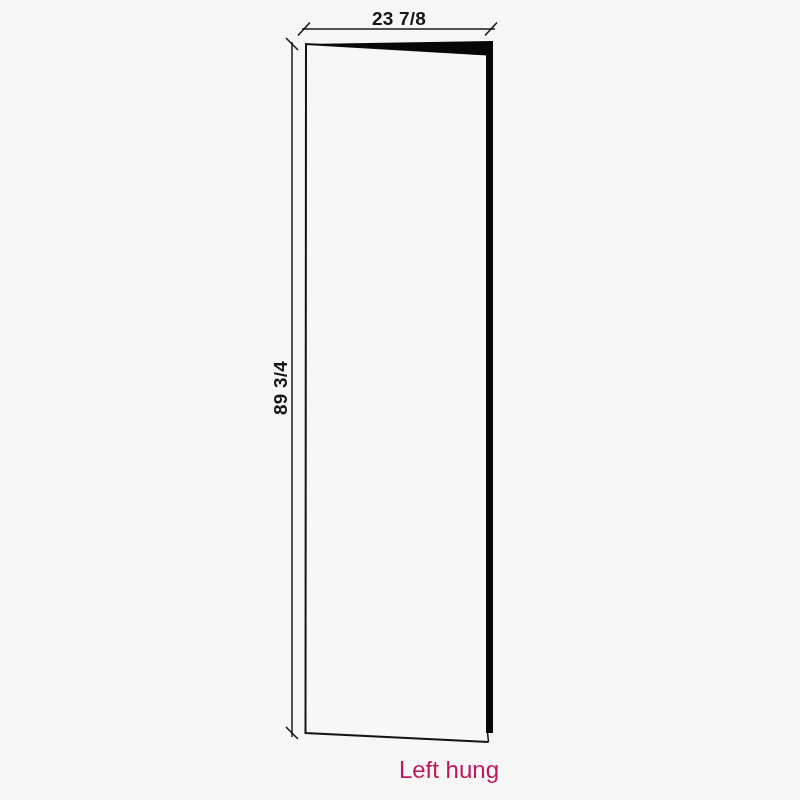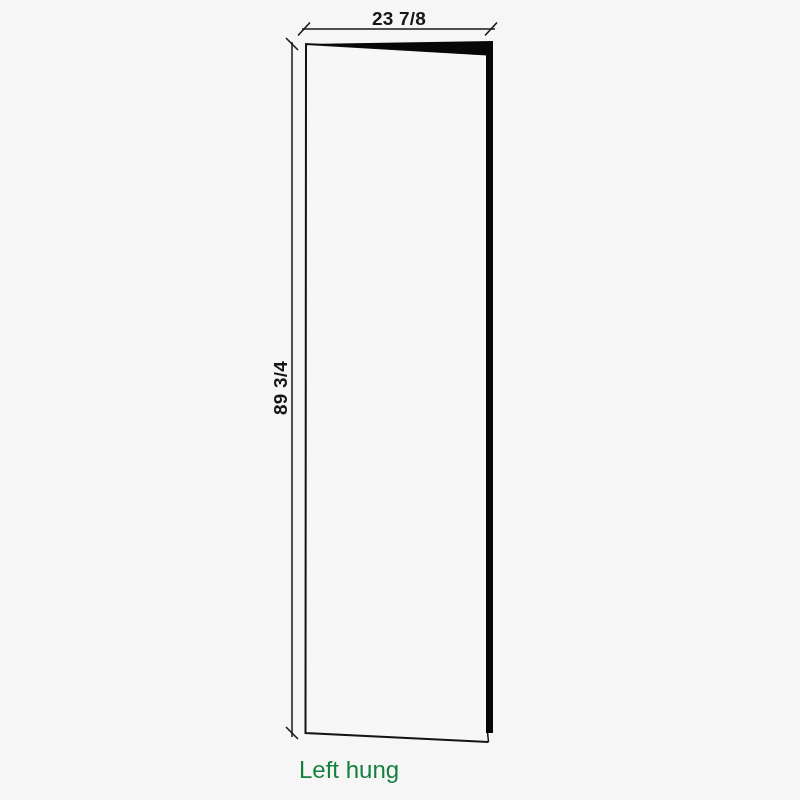--- a/index.html
+++ b/index.html
@@ -49,22 +49,22 @@
   }
   .caption {
     position: absolute;
     left: 299px;
     top: 756px;
     width: 200px;
     height: 28px;
     font-size: 24px;
     font-weight: 500;
     line-height: 28px;
-    text-align: left;
-    color: #15803d;
+    text-align: right;
+    color: #be185d;
     white-space: nowrap;
   }
 </style>
 </head>
 <body>
 
 <div class="canvas">
 
   <svg class="drawing" width="800" height="800" viewBox="0 0 800 800">
 

